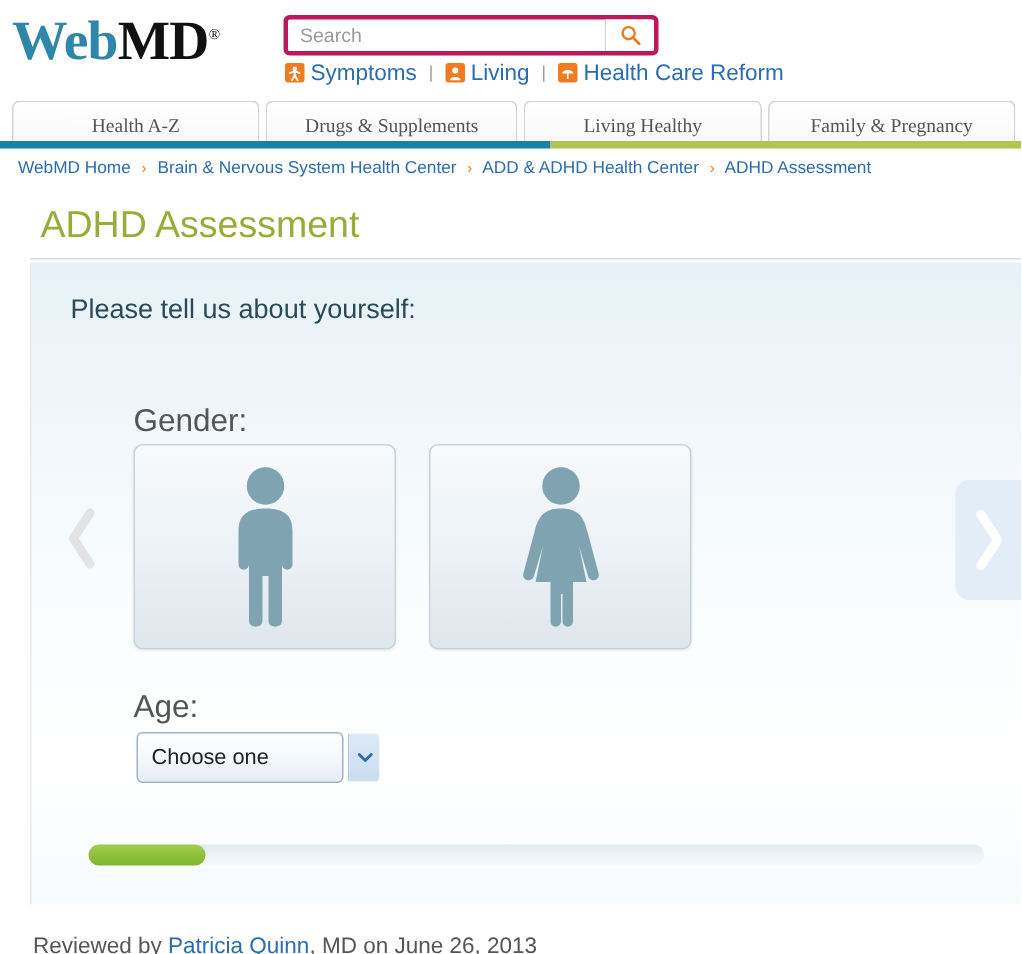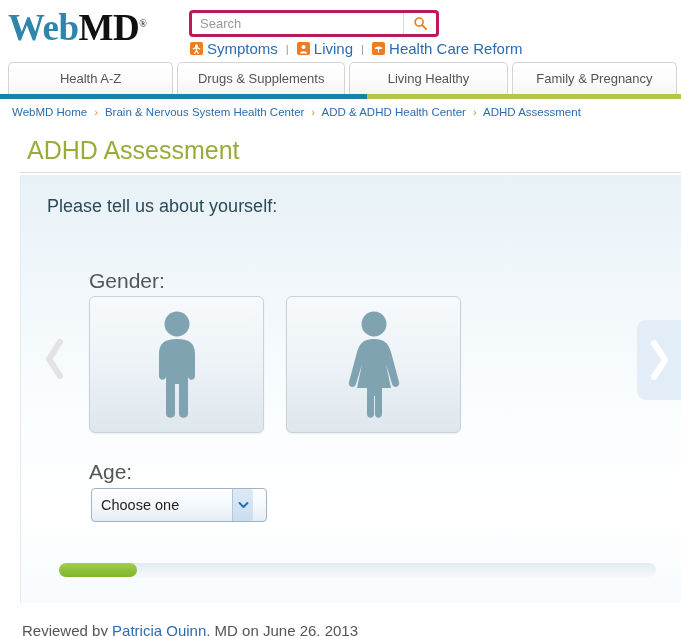--- a/index.html
+++ b/index.html
@@ -110,21 +110,23 @@
     flex: 0 0 auto;
   }
 
   
   .tabbar {
     position: absolute;
     left: 0; top: 62px;
     width: 681px;
     height: 37px;
     display: flex;
+    align-items: flex-end;
     padding-left: 8px;
+    font-family: Liberation Serif, serif;
   }
   .tab {
     height: 32px;
     border: 1px solid #d4d4d4;
     border-bottom: none;
     border-radius: 5px 5px 0 0;
     background: linear-gradient(to bottom, #ffffff 0%, #fbfbfb 60%, #f5f5f5 100%);
     display: flex;
     align-items: center;
     justify-content: center;
@@ -232,21 +234,21 @@
     cursor: pointer;
   }
 
   
   .age-select-wrap {
     position: absolute;
     left: 70px; top: 313px;
     width: 163px; height: 34px;
   }
   .age-select {
-    width: 176px;
+    width: 138px;
     height: 34px;
     -webkit-appearance: none;
     appearance: none;
     border: 1px solid #9fb3c8;
     border-radius: 4px;
     background: linear-gradient(to bottom, #ffffff 0%, #f4f8fb 55%, #e4ecf3 100%);
     font-family: "Liberation Sans", sans-serif;
     font-size: 14.5px;
     color: #222222;
     padding: 0 30px 0 9px;

